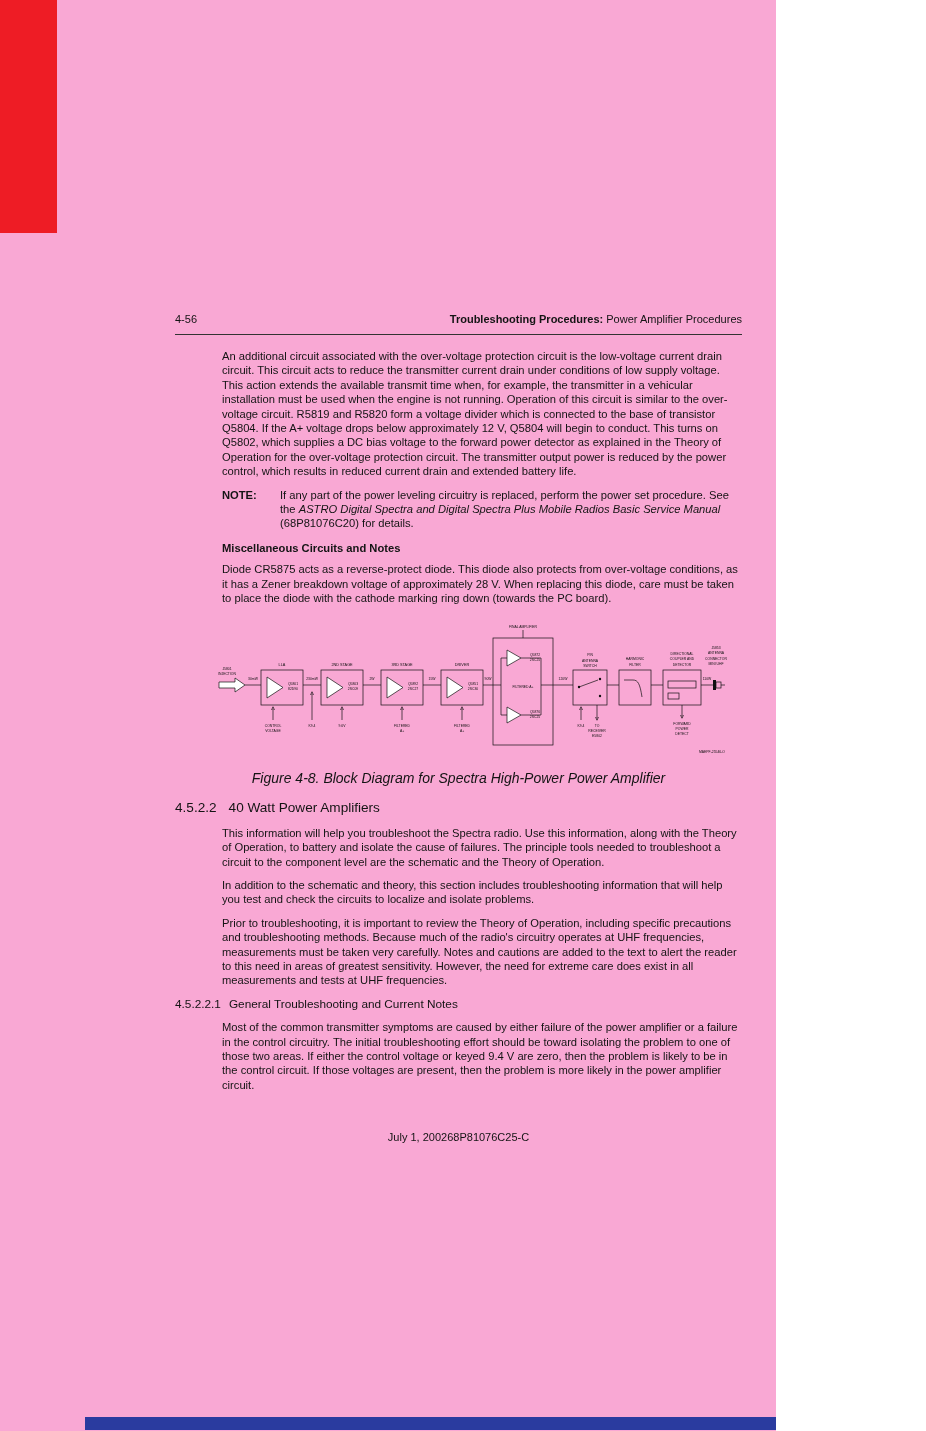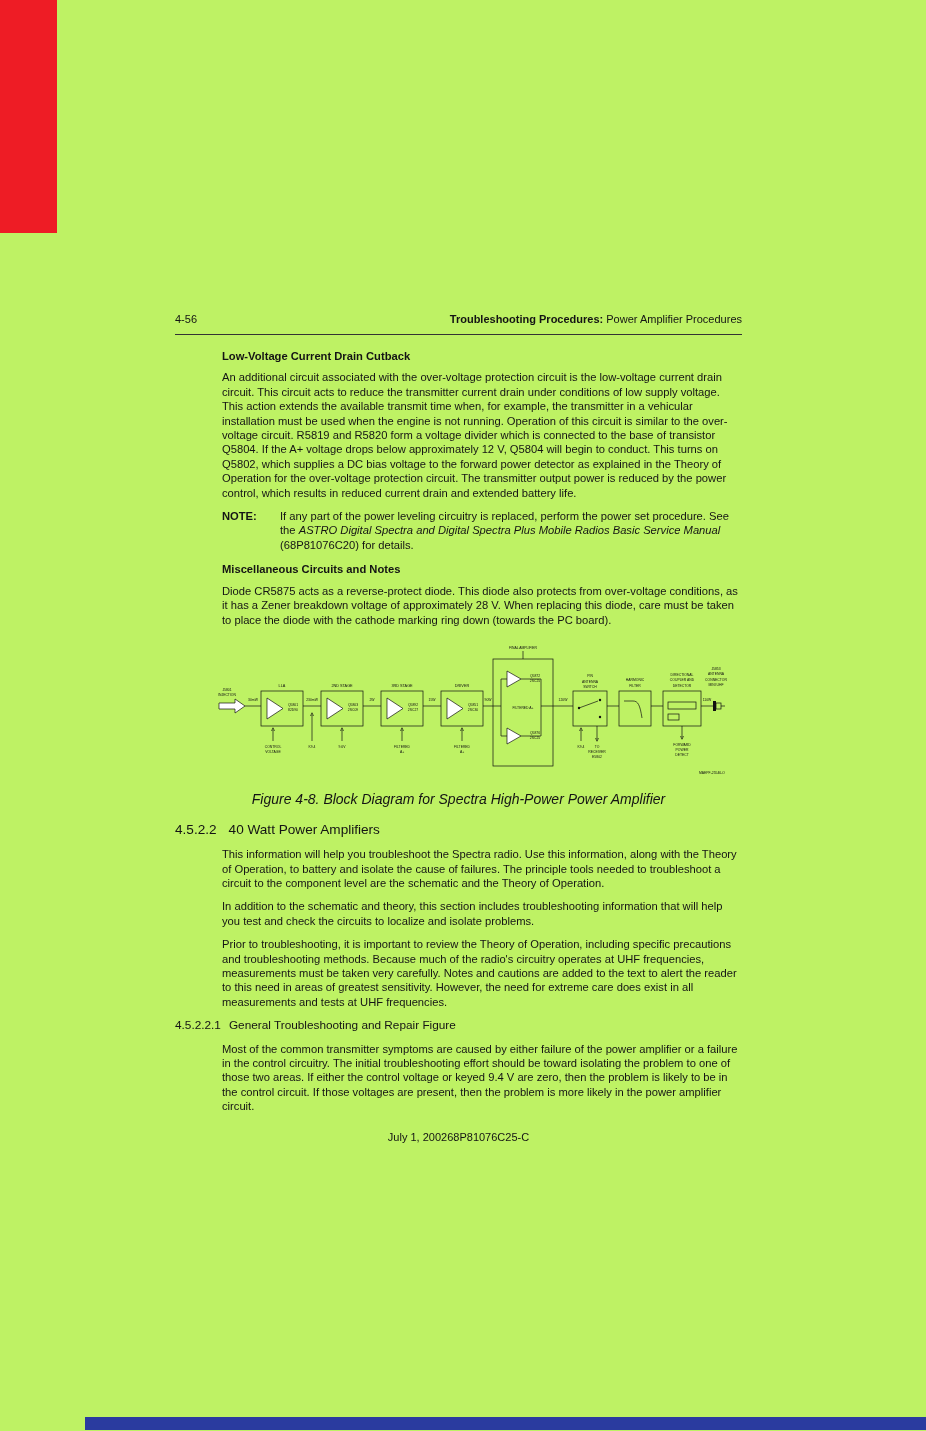--- a/index.html
+++ b/index.html
@@ -1,16 +1,16 @@
 <!DOCTYPE html>
 <html><head>
 <meta charset="utf-8">
 <style>
   html,body{margin:0;padding:0;background:#ffffff;}
-  .page{position:relative;width:926px;height:1431px;background:#bef264;overflow:hidden;
+  .page{position:relative;width:776px;height:1431px;background:#f9a8d4;overflow:hidden;
         font-family:"Liberation Sans","DejaVu Sans",sans-serif;color:#141414;}
   .red-block{position:absolute;left:0;top:0;width:57px;height:233px;background:#ee1c25;}
   .blue-bar{position:absolute;left:85px;right:0;bottom:1px;height:13px;background:#2a3b9f;}
   .header{position:absolute;left:175px;width:567px;top:313px;display:flex;justify-content:space-between;
           font-size:11px;line-height:13px;}
   .header b{font-weight:bold;}
   .header-rule{position:absolute;left:175px;width:567px;top:334px;border:none;border-top:1.4px solid #333;margin:0;}
   .content{position:absolute;left:175px;width:567px;top:349px;font-size:11.2px;line-height:14.4px;}
   .h-bold{font-weight:bold;margin:0 0 7px 47px;}
   .para{margin:0 0 9px 47px;}
@@ -41,21 +41,20 @@
   <div class="red-block"></div>
 
   <div class="header">
     <span>4-56</span>
     <span><b>Troubleshooting Procedures:</b><span> Power Amplifier Procedures</span></span>
   </div>
   <hr class="header-rule">
 
   <div class="content">
 
-    <div class="h-bold">Low-Voltage Current Drain Cutback</div>
     <div class="para">An additional circuit associated with the over-voltage protection circuit is the low-voltage current drain circuit. This circuit acts to reduce the transmitter current drain under conditions of low supply voltage. This action extends the available transmit time when, for example, the transmitter in a vehicular installation must be used when the engine is not running. Operation of this circuit is similar to the over-voltage circuit. R5819 and R5820 form a voltage divider which is connected to the base of transistor Q5804. If the A+ voltage drops below approximately 12 V, Q5804 will begin to conduct. This turns on Q5802, which supplies a DC bias voltage to the forward power detector as explained in the Theory of Operation for the over-voltage protection circuit. The transmitter output power is reduced by the power control, which results in reduced current drain and extended battery life.</div>
 
     <div class="note">
       <div class="note-label">NOTE:</div>
       <div class="note-body"><span>If any part of the power leveling circuitry is replaced, perform the power set procedure. See the </span><span class="italic">ASTRO Digital Spectra and Digital Spectra Plus Mobile Radios Basic Service Manual</span><span> (68P81076C20) for details.</span></div>
     </div>
 
     <div class="h-bold">Miscellaneous Circuits and Notes</div>
     <div class="para">Diode CR5875 acts as a reverse-protect diode. This diode also protects from over-voltage conditions, as it has a Zener breakdown voltage of approximately 28 V. When replacing this diode, care must be taken to place the diode with the cathode marking ring down (towards the PC board).</div>
 
@@ -189,21 +188,21 @@
         <text class="code" x="510" y="133">MAEPF-25546-O</text>
       </svg>
     </div>
     <div class="fig-caption">Figure 4-8.  Block Diagram for Spectra High-Power Power Amplifier</div>
 
     <div class="sec-head"><span>4.5.2.2</span><span class="gap"></span><span>40 Watt Power Amplifiers</span></div>
     <div class="para">This information will help you troubleshoot the Spectra radio. Use this information, along with the Theory of Operation, to battery and isolate the cause of failures. The principle tools needed to troubleshoot a circuit to the component level are the schematic and the Theory of Operation.</div>
     <div class="para">In addition to the schematic and theory, this section includes troubleshooting information that will help you test and check the circuits to localize and isolate problems.</div>
     <div class="para">Prior to troubleshooting, it is important to review the Theory of Operation, including specific precautions and troubleshooting methods. Because much of the radio's circuitry operates at UHF frequencies, measurements must be taken very carefully. Notes and cautions are added to the text to alert the reader to this need in areas of greatest sensitivity. However, the need for extreme care does exist in all measurements and tests at UHF frequencies.</div>
 
-    <div class="subsec-head"><span>4.5.2.2.1</span><span class="gap"></span><span>General Troubleshooting and Repair Figure</span></div>
+    <div class="subsec-head"><span>4.5.2.2.1</span><span class="gap"></span><span>General Troubleshooting and Current Notes</span></div>
     <div class="para">Most of the common transmitter symptoms are caused by either failure of the power amplifier or a failure in the control circuitry. The initial troubleshooting effort should be toward isolating the problem to one of those two areas. If either the control voltage or keyed 9.4 V are zero, then the problem is likely to be in the control circuit. If those voltages are present, then the problem is more likely in the power amplifier circuit.</div>
 
   </div>
 
   <div class="footer">
     <span>July 1, 2002</span>
     <span>68P81076C25-C</span>
   </div>
 
   <div class="blue-bar"></div>

